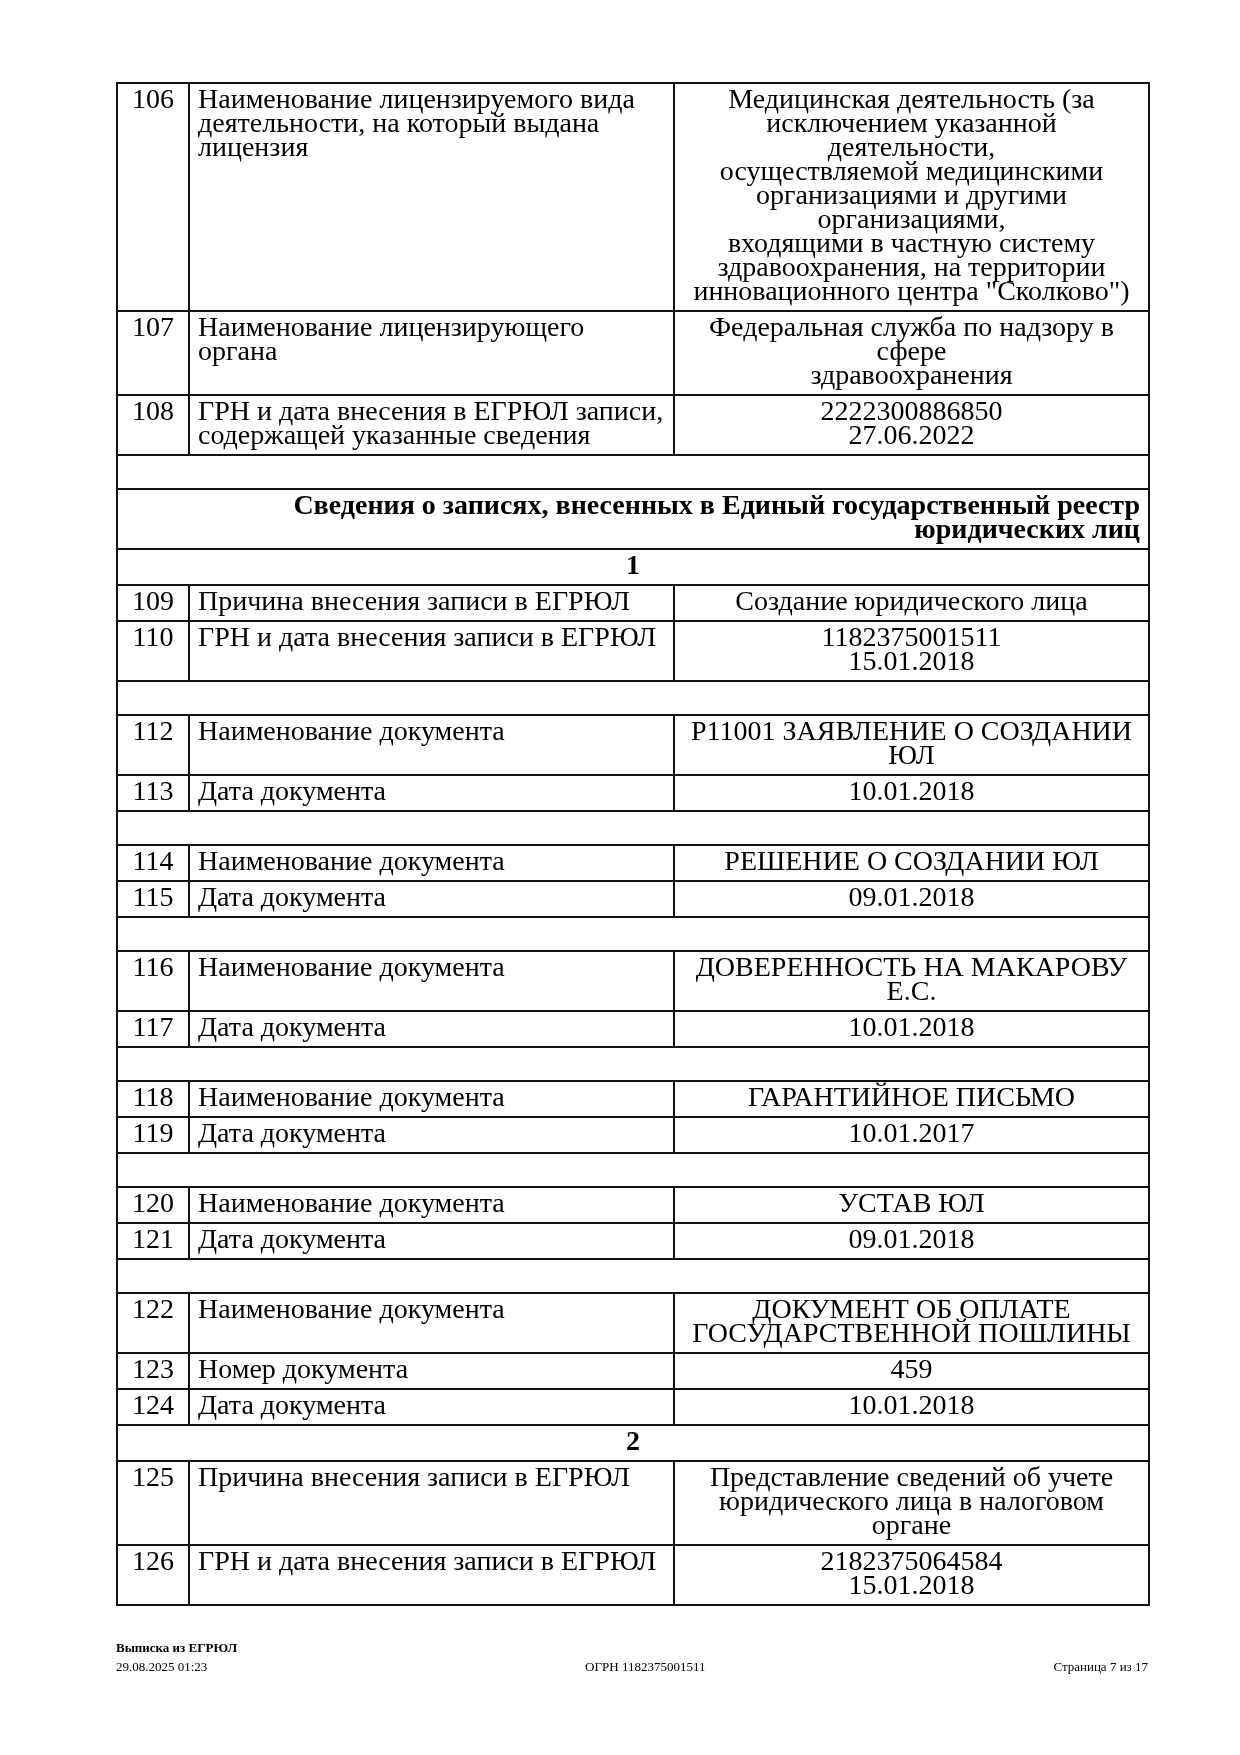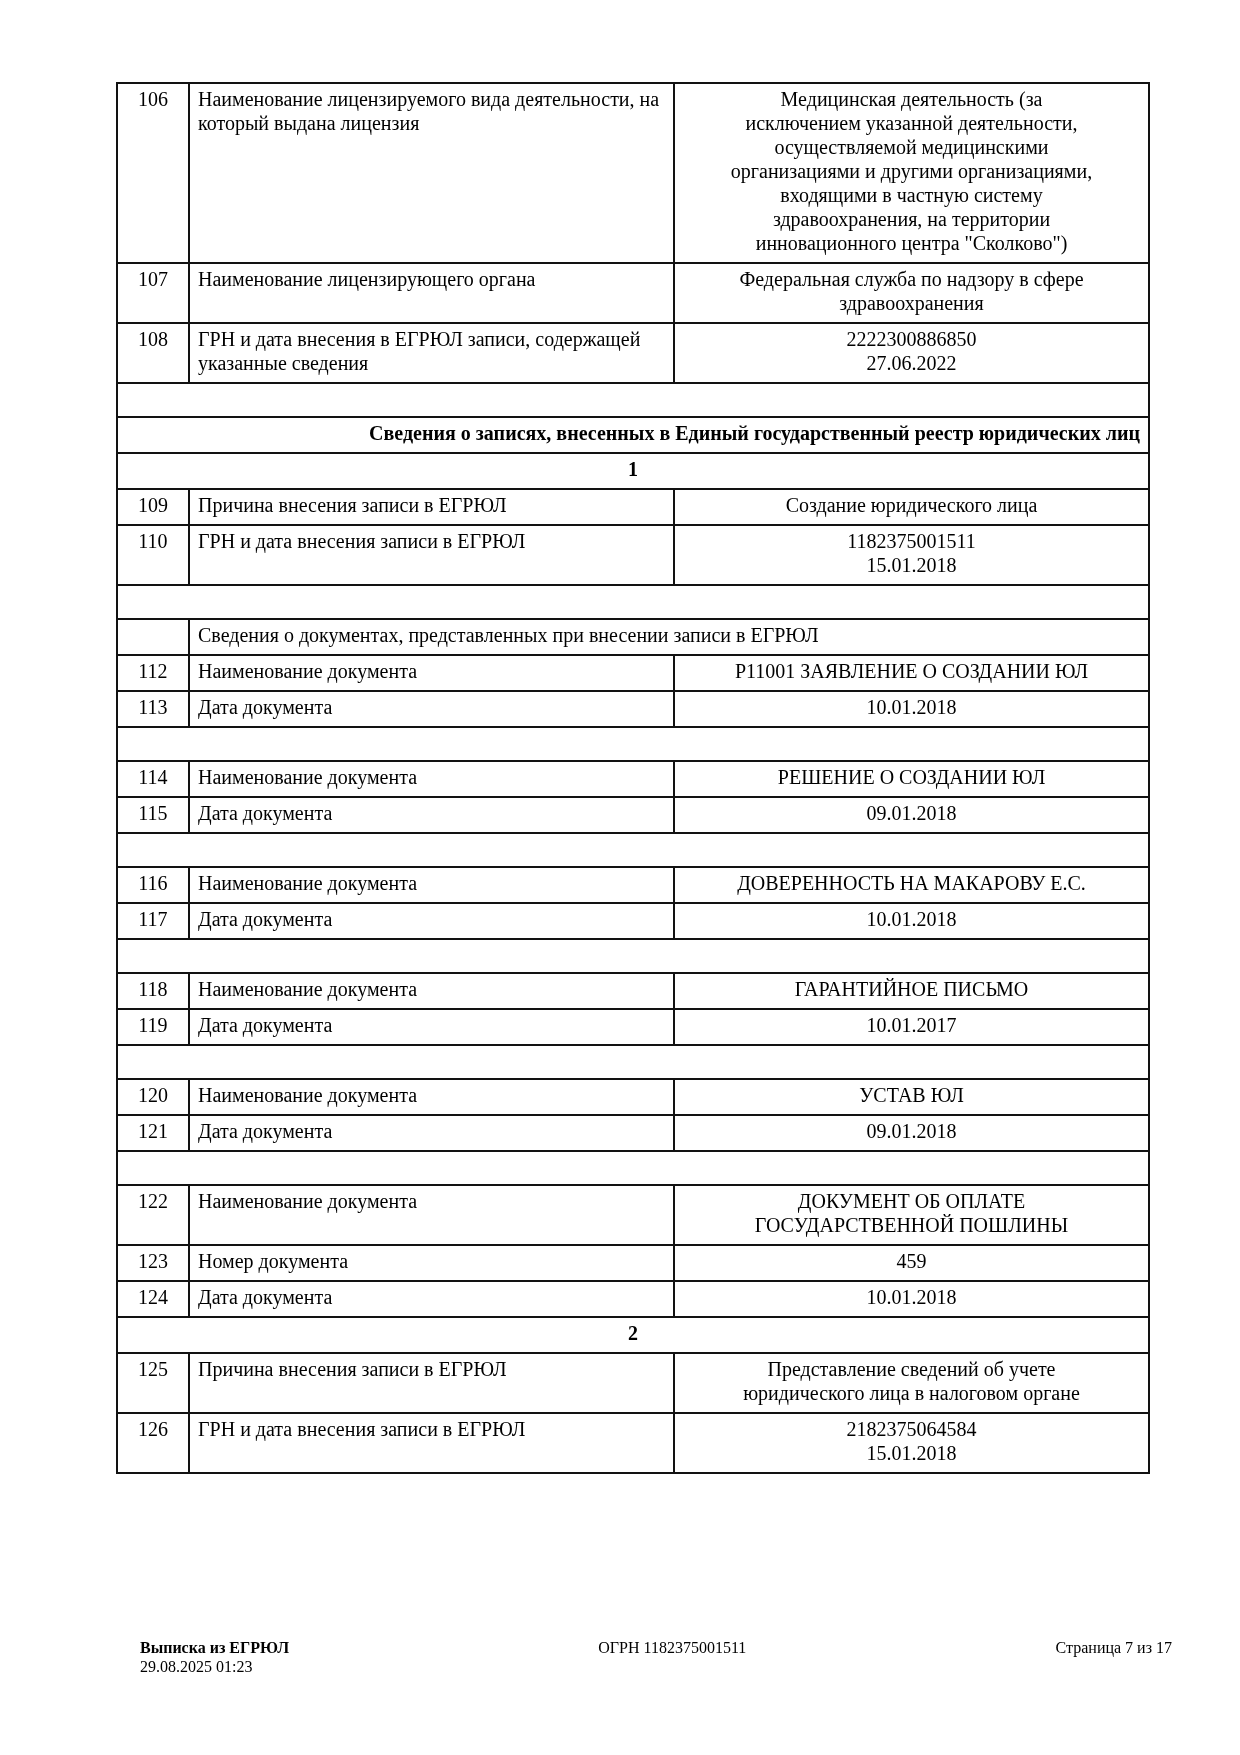--- a/index.html
+++ b/index.html
@@ -15,21 +15,21 @@
   .page {
     position: absolute;
     left: 116px;
     top: 82px;
     width: 1032px;
   }
   table.doc-table {
     border-collapse: collapse;
     table-layout: fixed;
     width: 1032px;
-    font-size: 20px;
+    font-size: 28px;
   }
   table.doc-table td {
     border: 2px solid #121212;
     vertical-align: top;
     padding: 3px 8px 7px 8px;
     line-height: 24px;
     overflow: hidden;
   }
   td.cell-num {
     text-align: center;
@@ -55,23 +55,23 @@
     text-align: left;
     padding: 3px 8px 5px 8px;
   }
   .footer {
     position: absolute;
     left: 116px;
     top: 1638px;
     width: 1032px;
     display: flex;
     justify-content: space-between;
-    font-size: 16px;
+    align-items: flex-end;
+    font-size: 13px;
     line-height: 19px;
-    margin-left: 24px;
   }
   .footer .f-title { font-weight: bold; }
 </style>
 </head>
 <body>
 
 <div class="page">
   <table class="doc-table">
     <colgroup>
       <col style="width:72px">
@@ -117,24 +117,20 @@
           <td class="cell-value">Создание юридического лица</td>
         </tr>
         <tr>
           <td class="cell-num">110</td>
           <td class="cell-label">ГРН и дата внесения записи в ЕГРЮЛ</td>
           <td class="cell-value">1182375001511
 15.01.2018</td>
         </tr>
         <tr class="row-spacer">
           <td class="cell-spacer" colspan="3"></td>
-        </tr>
-        <tr>
-          <td class="cell-num"></td>
-          <td class="cell-subsection" colspan="2">Сведения о документах, представленных при внесении записи в ЕГРЮЛ</td>
         </tr>
         <tr>
           <td class="cell-num">112</td>
           <td class="cell-label">Наименование документа</td>
           <td class="cell-value">Р11001 ЗАЯВЛЕНИЕ О СОЗДАНИИ ЮЛ</td>
         </tr>
         <tr>
           <td class="cell-num">113</td>
           <td class="cell-label">Дата документа</td>
           <td class="cell-value">10.01.2018</td>

